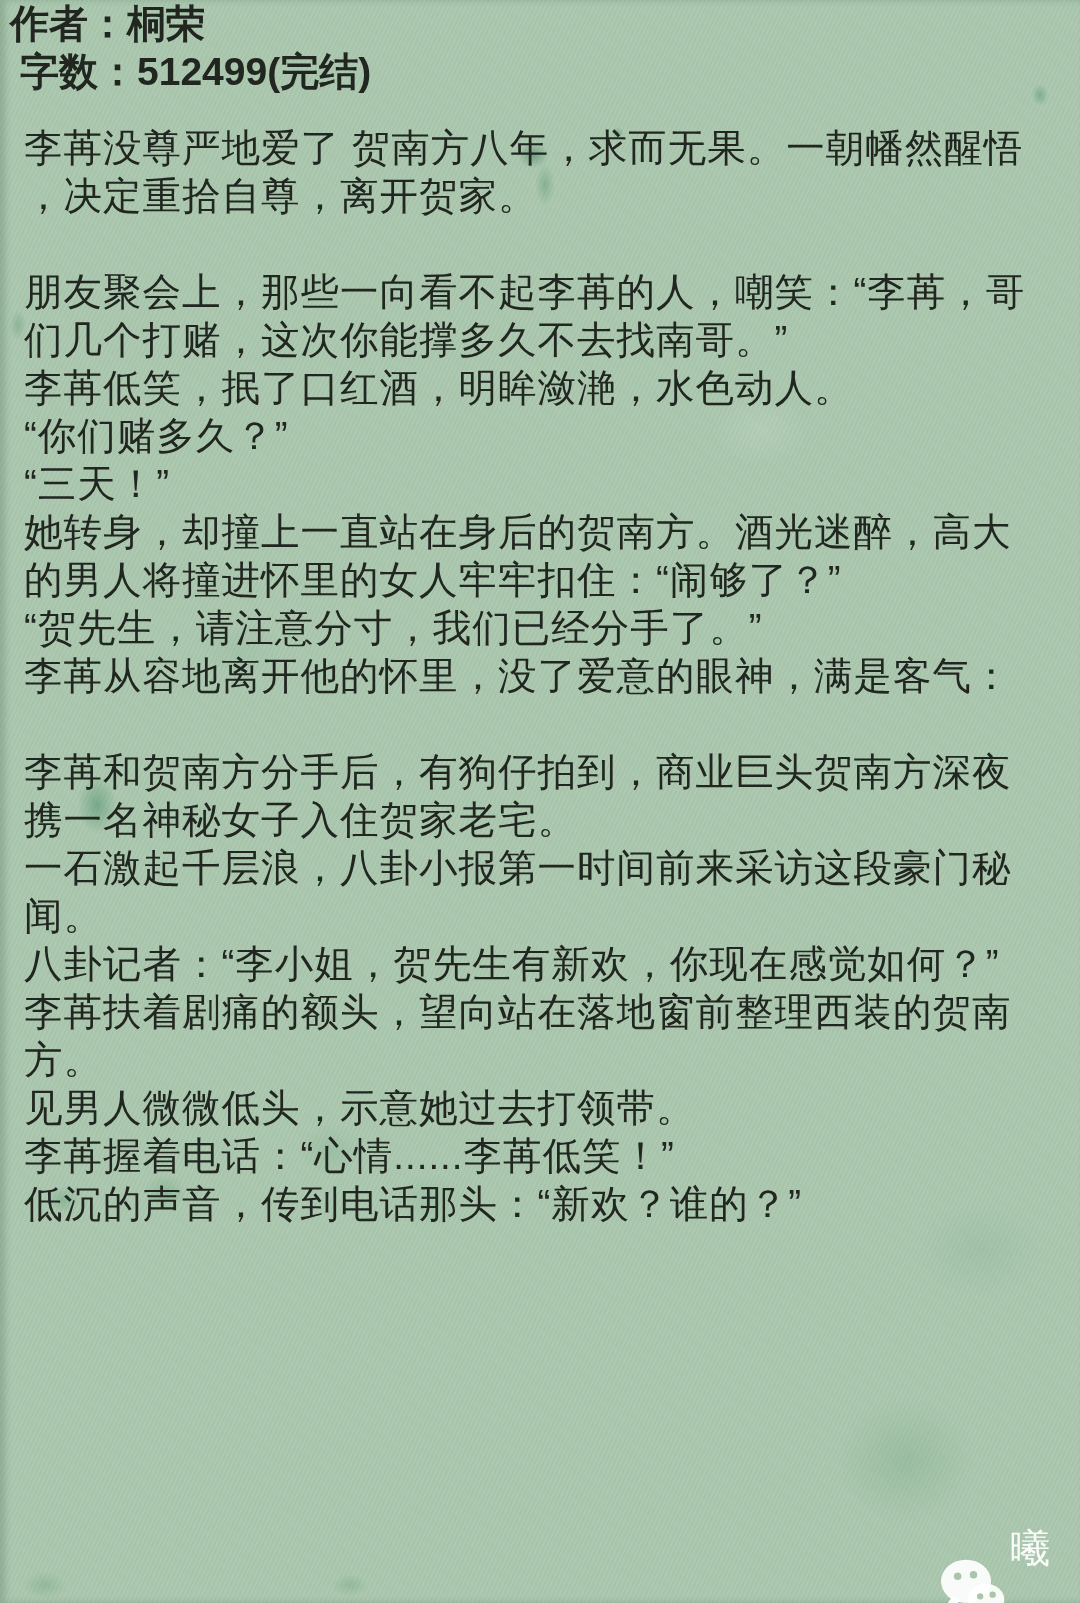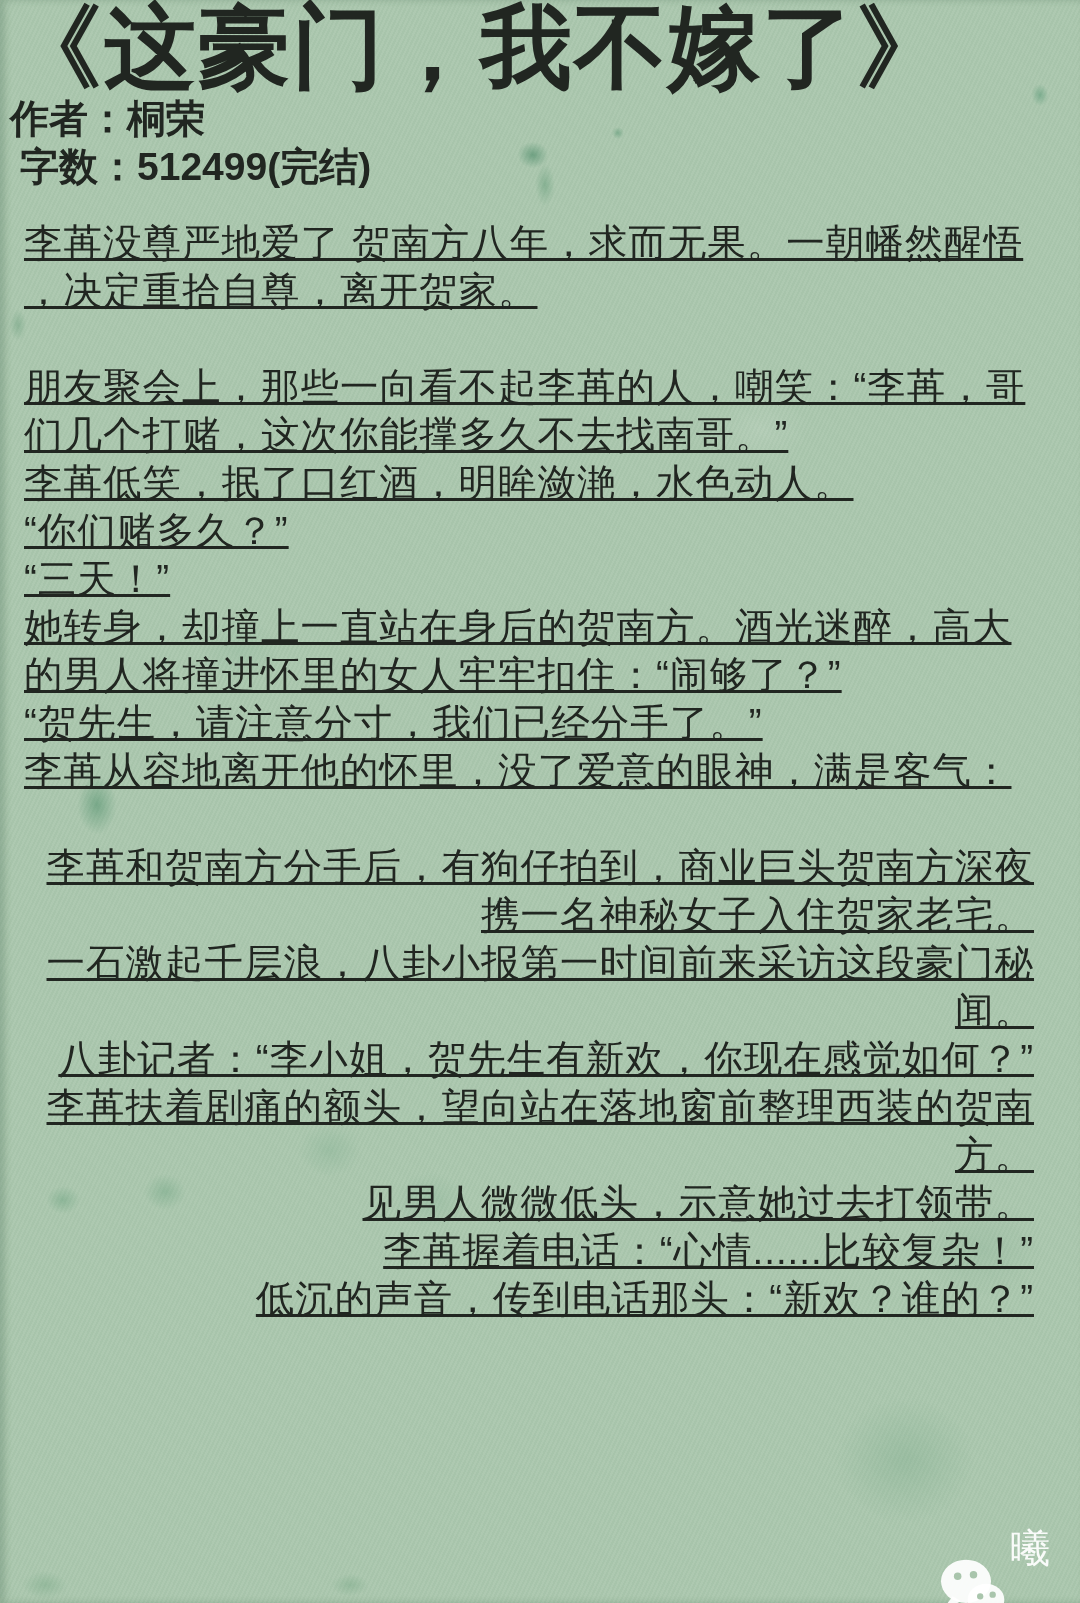--- a/index.html
+++ b/index.html
@@ -43,23 +43,23 @@
     letter-spacing: 2px;
     white-space: nowrap;
   }
   .meta {
     font-size: 39px;
     line-height: 48px;
     font-weight: 700;
     margin: 0 0 0 -14px;
   }
   .meta-words { margin-left: -4px; }
-  .group { margin: 0 0 48px 0; text-decoration: underline; }
+  .group { margin: 0 0 48px 0; }
   .group-first { margin-top: 28px; }
-  .group-last { margin-bottom: 0; text-align: right; }
+  .group-last { margin-bottom: 0; }
   .group p {
     margin: 0;
     font-size: 38.5px;
     line-height: 48px;
     letter-spacing: 1px;
     font-weight: 500;
     word-break: break-all;
     line-break: anywhere;
     overflow-wrap: anywhere;
   }
@@ -76,21 +76,20 @@
     font-weight: 500;
     letter-spacing: 2px;
     line-height: 80px;
   }
 </style>
 </head>
 <body>
 
 <div class="page">
 
-  <h1 class="title">《这豪门，我不嫁了》</h1>
   <div class="meta">作者：桐荣</div>
   <div class="meta meta-words">字数：512499(完结)</div>
 
   <div class="group group-first">
     <p>李苒没尊严地爱了 贺南方八年，求而无果。一朝幡然醒悟，决定重拾自尊，离开贺家。</p>
   </div>
 
   <div class="group">
     <p>朋友聚会上，那些一向看不起李苒的人，嘲笑：“李苒，哥们几个打赌，这次你能撑多久不去找南哥。”</p>
     <p>李苒低笑，抿了口红酒，明眸潋滟，水色动人。</p>
@@ -100,21 +99,21 @@
     <p>“贺先生，请注意分寸，我们已经分手了。”</p>
     <p>李苒从容地离开他的怀里，没了爱意的眼神，满是客气：</p>
   </div>
 
   <div class="group group-last">
     <p>李苒和贺南方分手后，有狗仔拍到，商业巨头贺南方深夜携一名神秘女子入住贺家老宅。</p>
     <p>一石激起千层浪，八卦小报第一时间前来采访这段豪门秘闻。</p>
     <p>八卦记者：“李小姐，贺先生有新欢，你现在感觉如何？”</p>
     <p>李苒扶着剧痛的额头，望向站在落地窗前整理西装的贺南方。</p>
     <p>见男人微微低头，示意她过去打领带。</p>
-    <p>李苒握着电话：“心情......比较复杂！”</p>
+    <p>李苒握着电话：“心情......李苒低笑！”</p>
     <p>低沉的声音，传到电话那头：“新欢？谁的？”</p>
   </div>
 
   <div class="watermark">
     <svg width="84" height="80" viewBox="0 0 84 80" aria-hidden="true">
       <g fill="rgba(255,255,255,0.93)">
         <path d="M20 50 L8 66 L30 56 Z"></path>
         <ellipse cx="36" cy="32" rx="30" ry="26"></ellipse>
         <ellipse cx="60" cy="54" rx="22" ry="19"></ellipse>
         <path d="M68 68 L74 79 L56 70 Z"></path>

